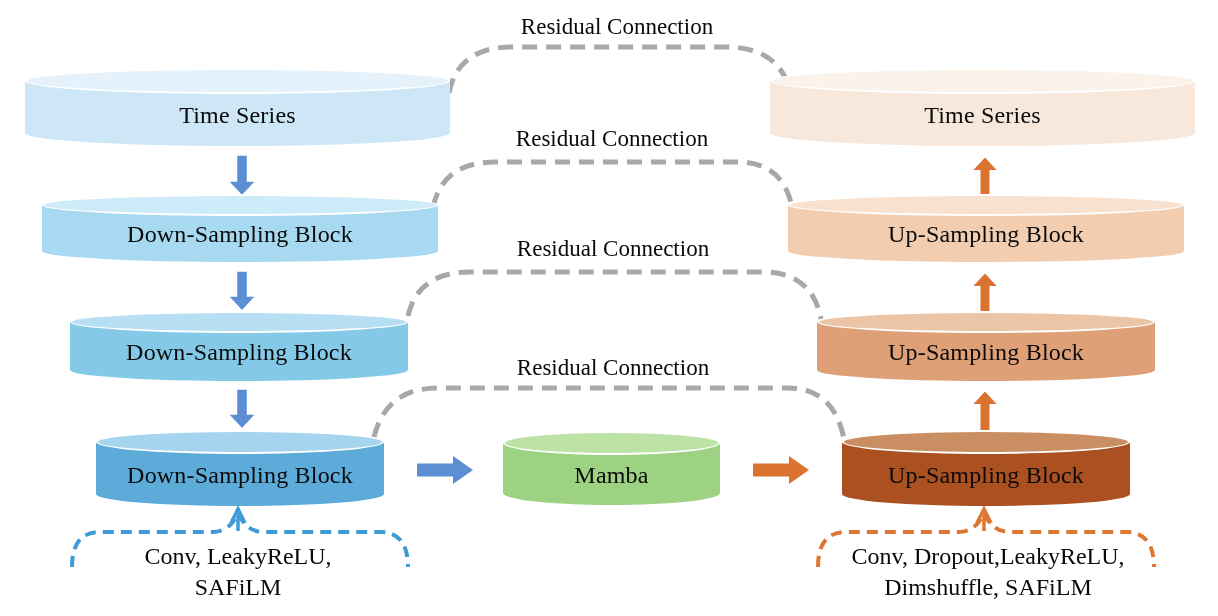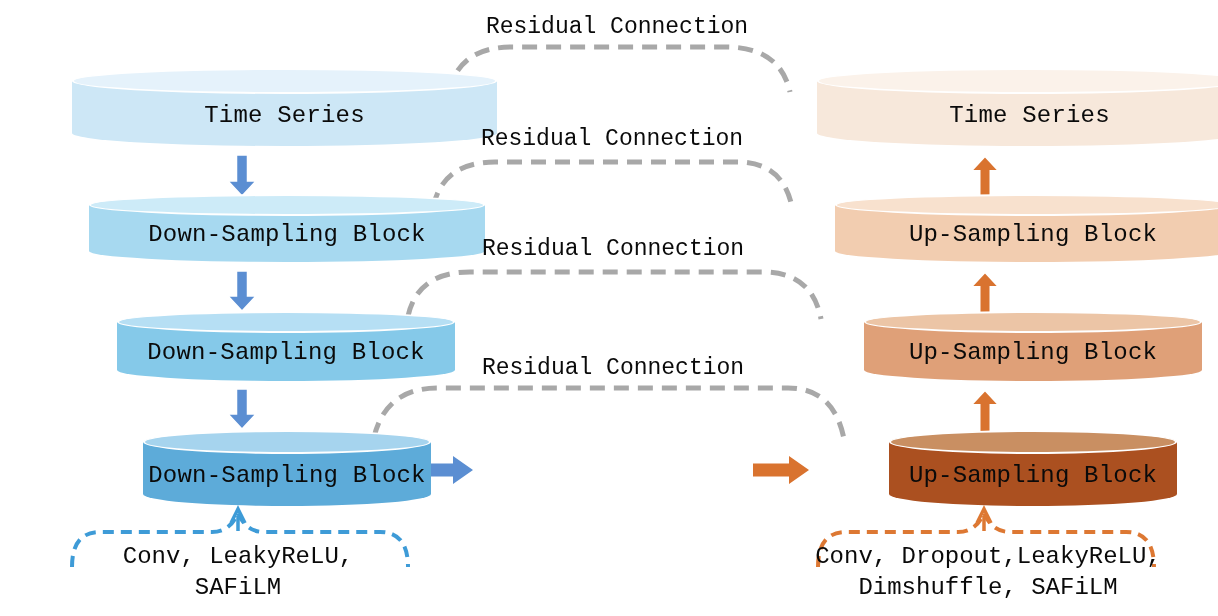--- a/index.html
+++ b/index.html
@@ -1,21 +1,21 @@
 <!DOCTYPE html>
 <html><head>
 <meta charset="utf-8">
 <style>
   html,body{margin:0;padding:0;background:#fff;}
   #canvas{
     position:relative;width:1218px;height:616px;background:#ffffff;overflow:hidden;
-    font-family:Liberation Mono, monospace;color:#0a0a0a;
+    font-family:Liberation Serif, serif;color:#0a0a0a;
   }
   #shapes{position:absolute;left:0;top:0;z-index:1;}
-  .cyl{position:absolute;z-index:2;margin-left:47px;}
+  .cyl{position:absolute;z-index:2;}
   .cyl .cyl-top{
     position:absolute;left:0;top:0;width:100%;height:var(--e);
     background:var(--cyl-top,#ccc);border-radius:50%;
     box-sizing:border-box;border:2px solid #ffffff;
   }
   .cyl .cyl-body{
     position:absolute;left:0;right:0;top:calc(var(--e)/2);bottom:0;
     background:var(--cyl-body,#999);
     border-radius:0 0 50% 50% / 0 0 calc(var(--e)/2) calc(var(--e)/2);
   }
@@ -84,20 +84,25 @@
     <div class="cyl-top"></div>
     <div class="cyl-label">Down-Sampling Block</div>
   </div>
 
   <div class="cyl" style="left: 96px; top: 430px; width: 288px; height: 76px; --e: 24px; --cyl-body: #5dabd9; --cyl-top: #a6d4ee;">
     <div class="cyl-body"></div>
     <div class="cyl-top"></div>
     <div class="cyl-label">Down-Sampling Block</div>
   </div>
 
+  <div class="cyl" style="left: 503px; top: 431px; width: 217px; height: 74px; --e: 24px; --cyl-body: #9cd281; --cyl-top: #bce2a5;">
+    <div class="cyl-body"></div>
+    <div class="cyl-top"></div>
+    <div class="cyl-label">Mamba</div>
+  </div>
 
   <div class="cyl" style="left: 770px; top: 68px; width: 425px; height: 78px; --e: 26px; --cyl-body: #f7e8db; --cyl-top: #fbf2ea;">
     <div class="cyl-body"></div>
     <div class="cyl-top"></div>
     <div class="cyl-label">Time Series</div>
   </div>
 
   <div class="cyl" style="left: 788px; top: 194px; width: 396px; height: 68px; --e: 22px; --cyl-body: #f2cdb0; --cyl-top: #f8e1ce;">
     <div class="cyl-body"></div>
     <div class="cyl-top"></div>

